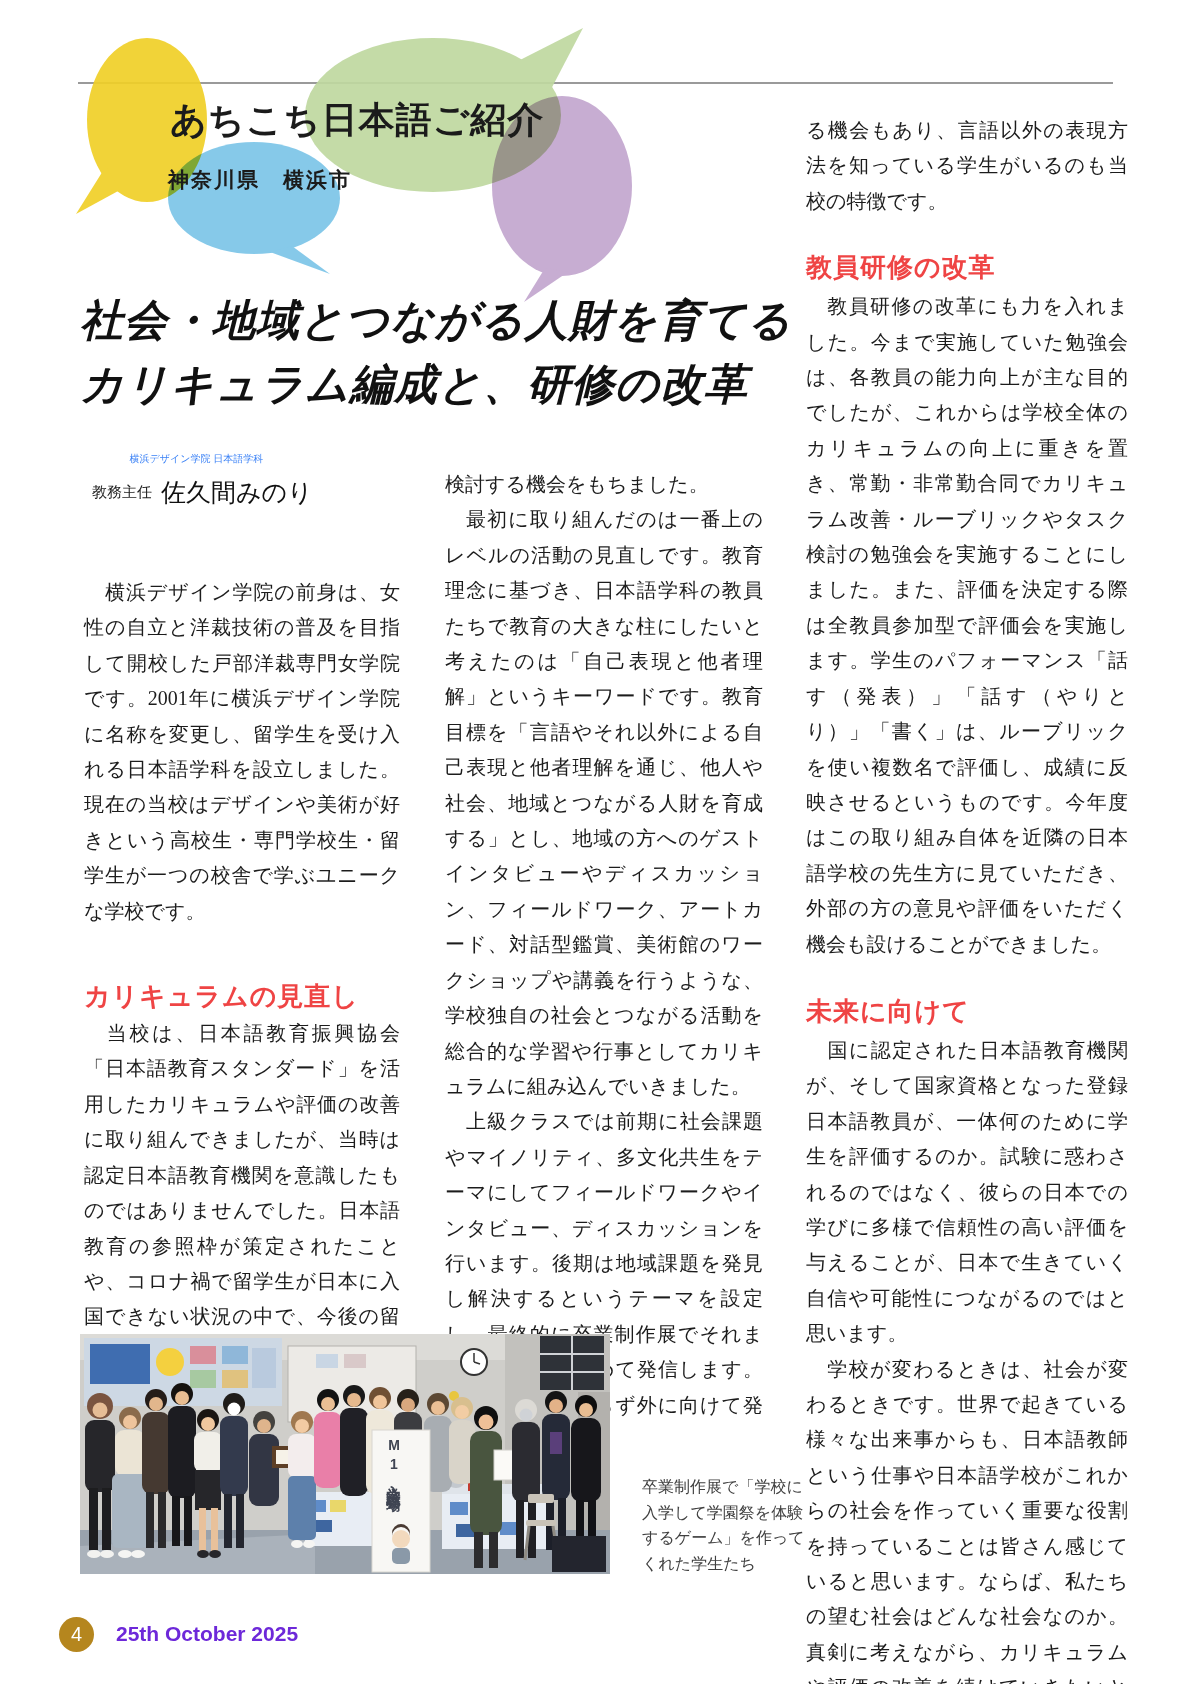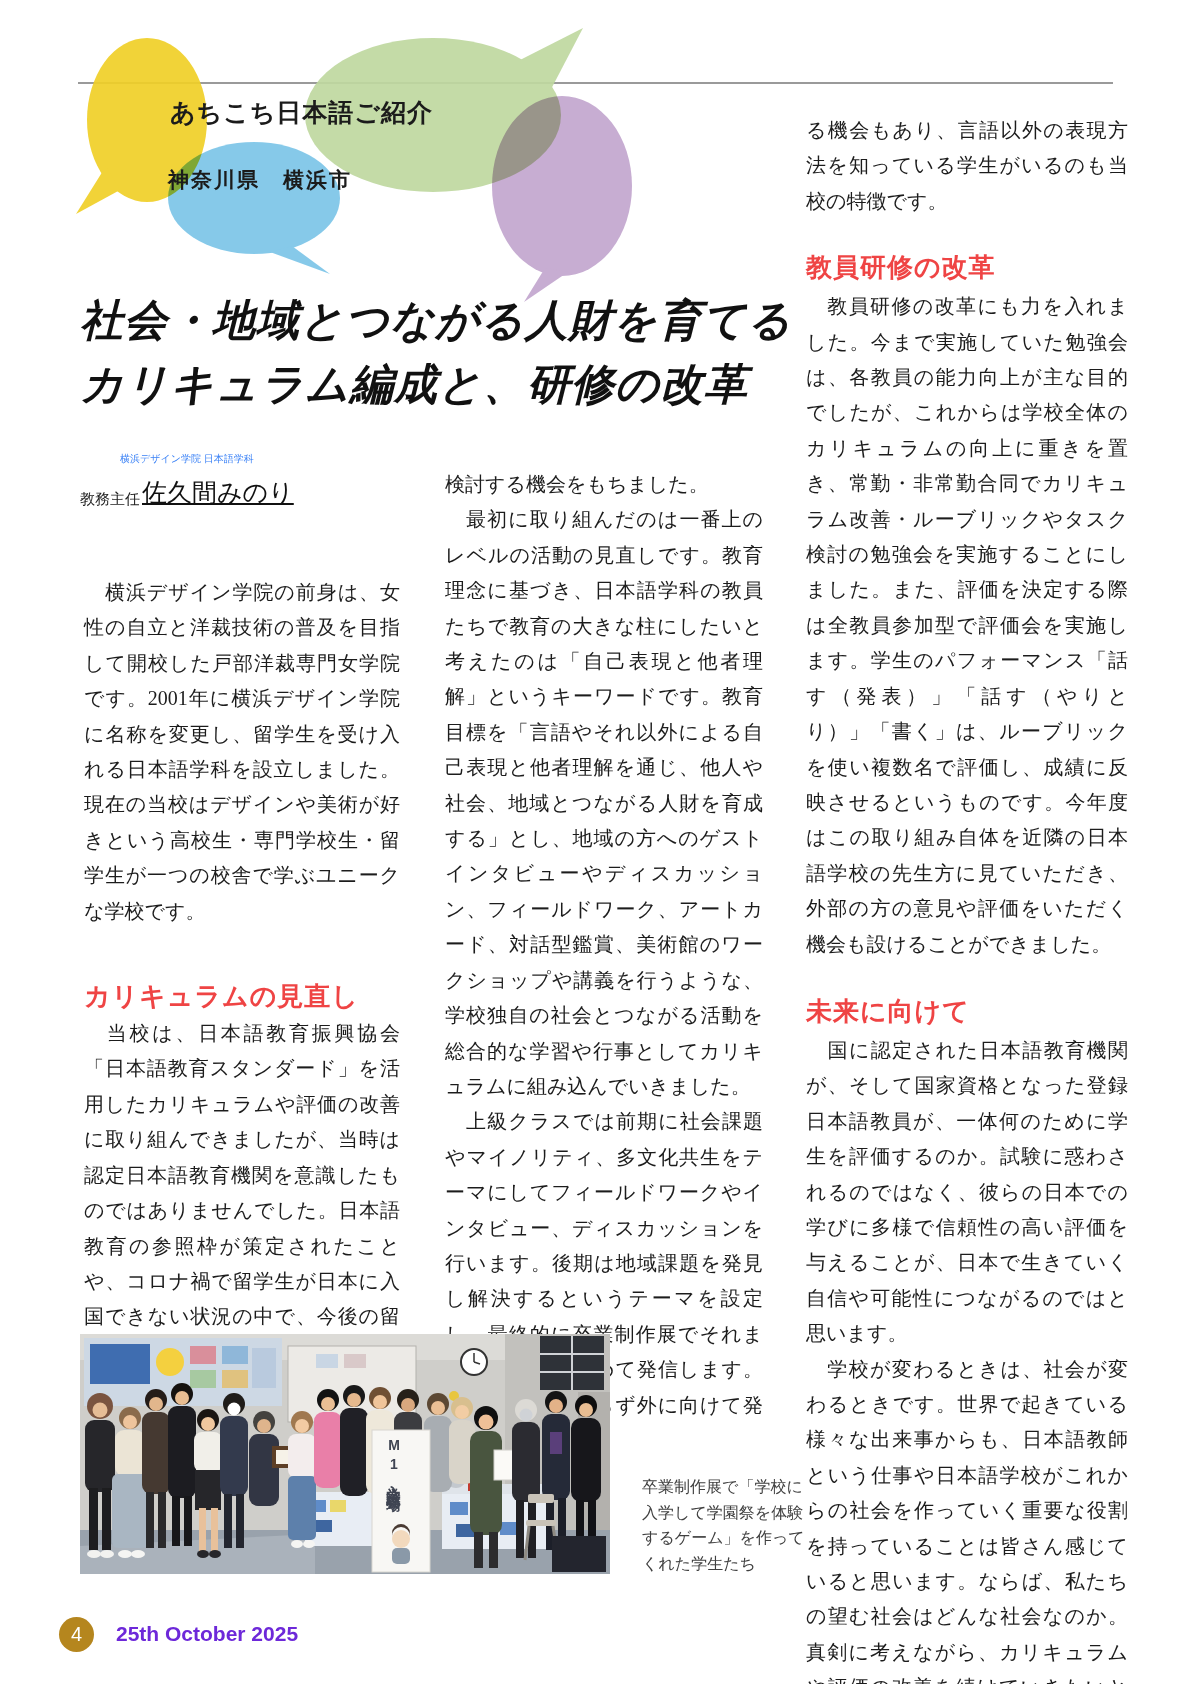--- a/index.html
+++ b/index.html
@@ -2,30 +2,30 @@
 <html><head>
 <meta charset="utf-8">
 <style>
   html,body{margin:0;padding:0;background:#e9e9e9;}
   .page{position:relative;width:1191px;height:1684px;background:#ffffff;margin:0 auto;overflow:hidden;
         font-family:"Liberation Sans","DejaVu Sans",sans-serif;color:#1b1b1b;}
   
   .rule{position:absolute;left:78px;top:82px;width:1035px;height:1.5px;background:#9a9a9a;z-index:1;}
   .bubbles{position:absolute;left:0;top:0;z-index:2;pointer-events:none;}
   .bubbles g{mix-blend-mode:multiply;opacity:.92;}
-  .series-title{position:absolute;left:170px;top:96px;font-size:25px;font-weight:700;letter-spacing:1px;z-index:3;}
+  .series-title{position:absolute;left:170px;top:96px;font-size:36px;font-weight:700;letter-spacing:1px;z-index:3;}
   .location{position:absolute;left:168px;top:166px;font-size:21px;font-weight:700;letter-spacing:2px;z-index:3;}
   
   .main-title{position:absolute;left:80px;top:288px;font-size:43px;line-height:64px;font-weight:600;
               letter-spacing:1px;color:#111;z-index:3;font-style:italic;}
   .byline{position:absolute;left:80px;top:452px;z-index:3;}
   .byline .school{font-size:10px;color:#3b82f6;text-align:center;}
-  .byline .role-row{margin-top:10px;display:flex;align-items:flex-end;gap:2px;}
+  .byline .role-row{margin-top:10px;display:flex;align-items:center;gap:9px;margin-left:12px;}
   .byline .role{font-size:15px;color:#222;}
-  .byline .name{font-size:25px;color:#111;text-decoration:underline;}
+  .byline .name{font-size:25px;color:#111;}
   
   .col{position:absolute;font-family:"Liberation Serif","DejaVu Serif",serif;font-size:20px;
        line-height:35.4px;text-align:justify;color:#1c1c1c;z-index:3;}
   .col p{margin:0;}
   #col1{left:84px;top:575px;width:316px;}
   #col2{left:445px;top:467px;width:318px;}
   #col3{left:806px;top:113px;width:322px;}
   .col-heading{font-family:"Liberation Sans","DejaVu Sans",sans-serif;font-weight:700;font-size:26px;
                line-height:36px;color:#ef4444;text-align:left;letter-spacing:1px;}
   #col1 .col-heading{margin:49px 0 2px;}

